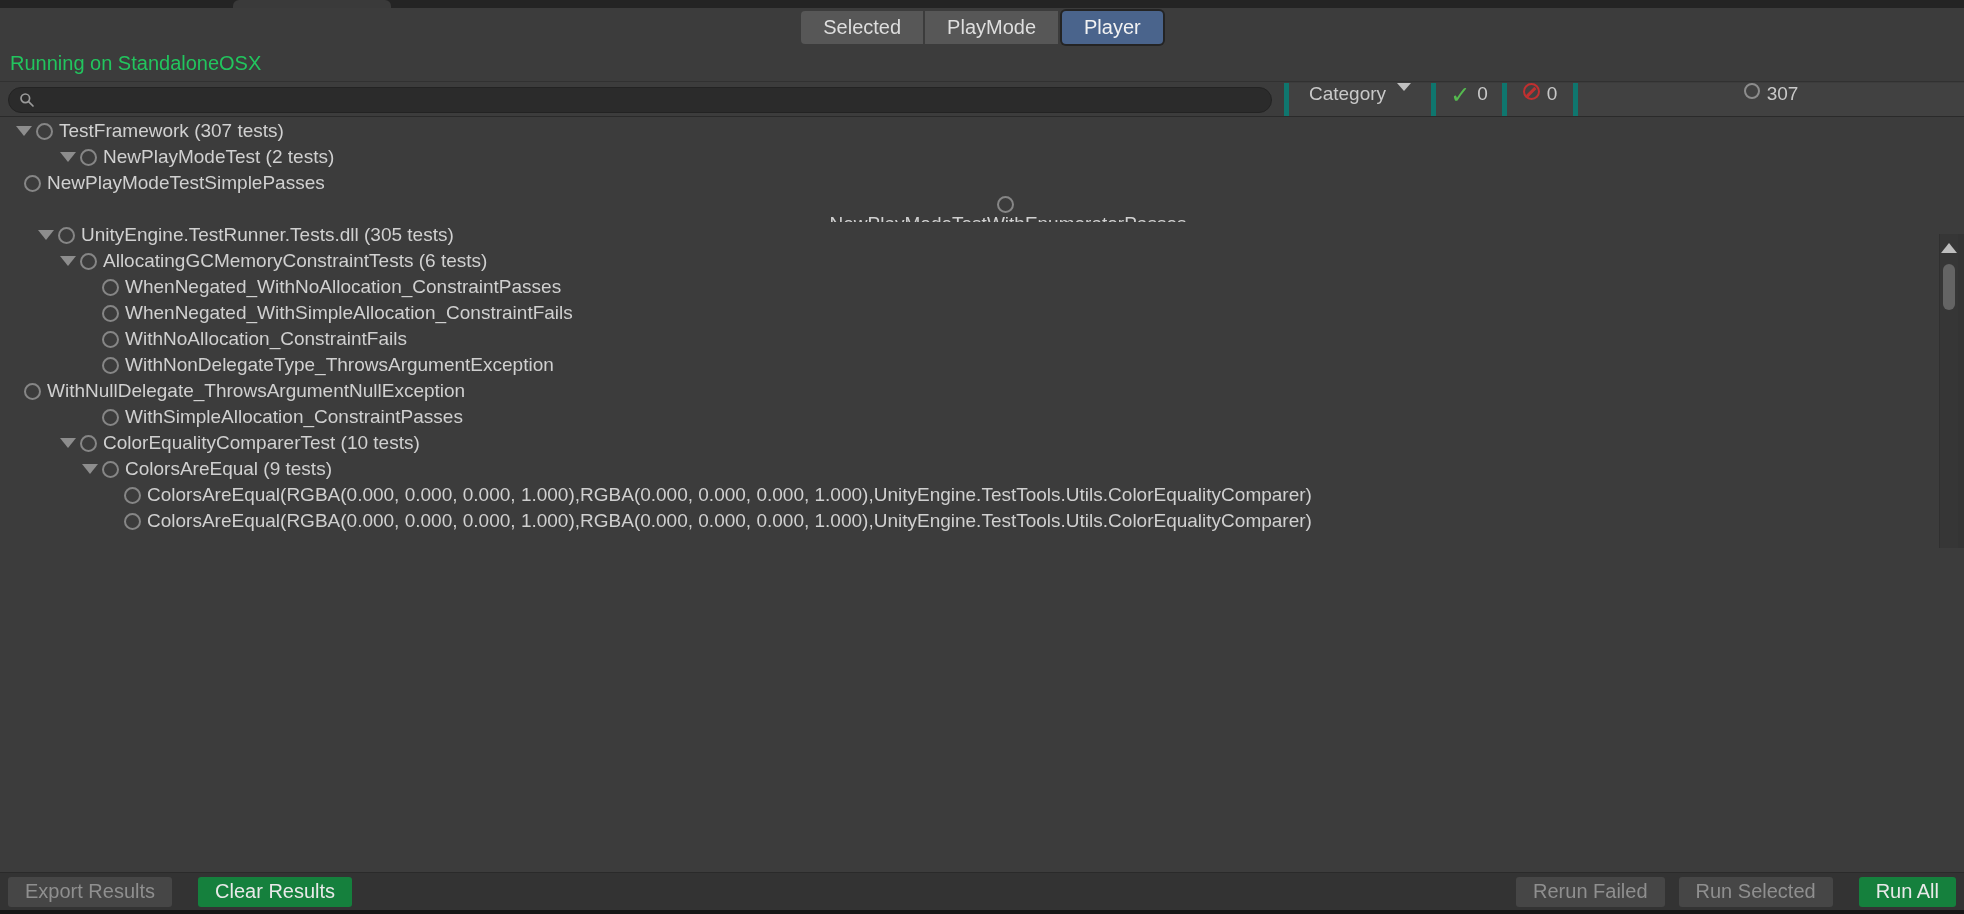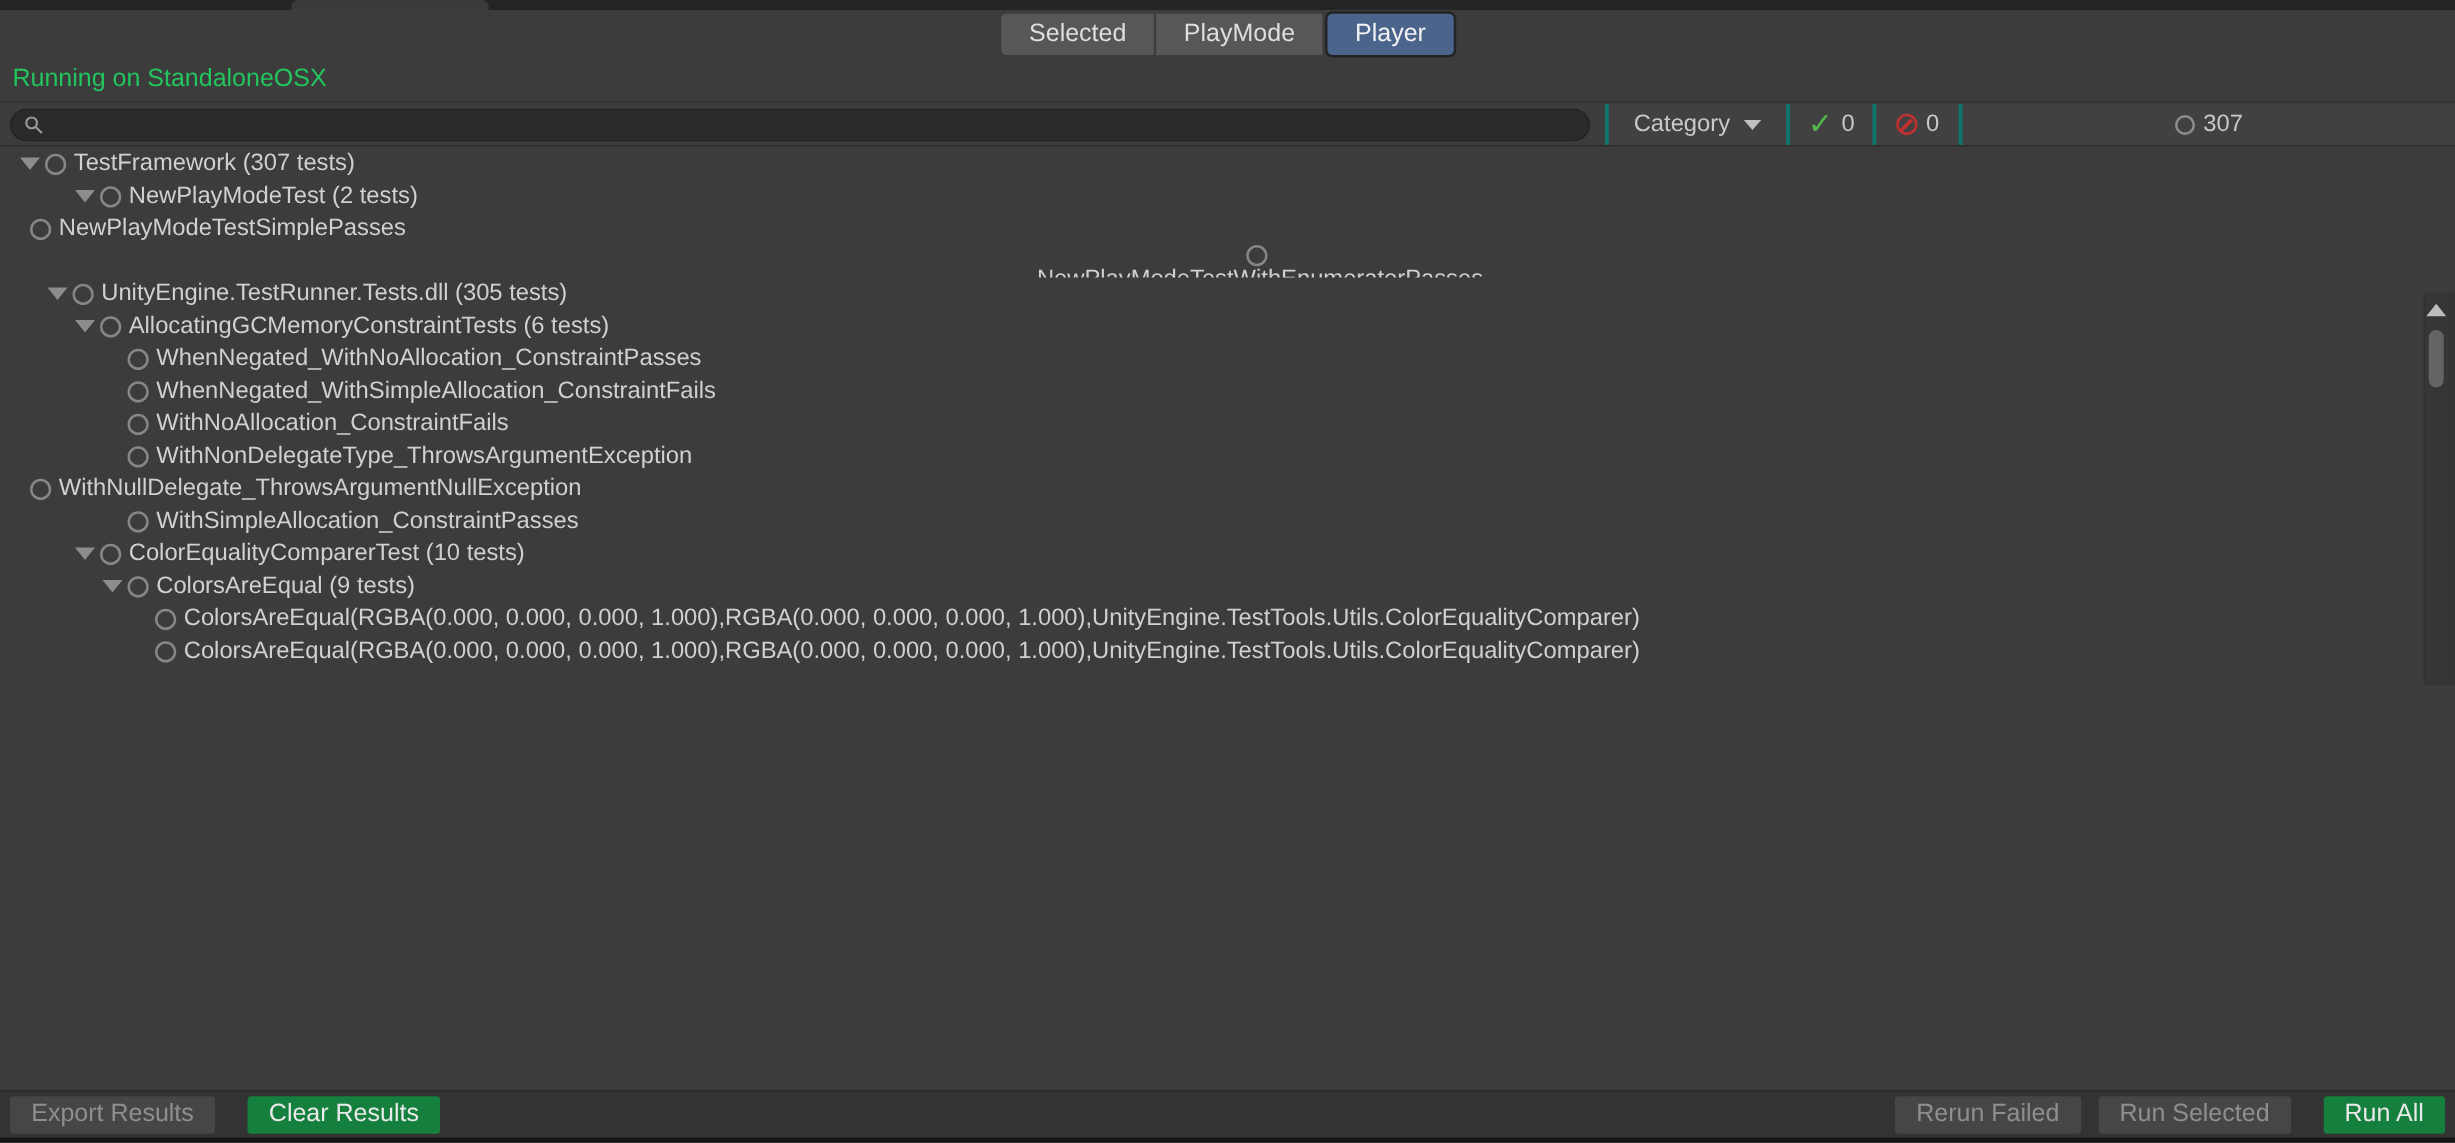--- a/index.html
+++ b/index.html
@@ -37,22 +37,22 @@
     background:#2b2b2b;border:1px solid #232323;border-radius:13px;
     display:flex;align-items:center;padding:0 8px;flex:none;
   }
   .search-box svg{flex:none;margin-left:2px;}
   .search-input{
     flex:1;background:transparent;border:none;outline:none;color:#d8d8d8;
     font-size:17px;margin-left:6px;font-family:inherit;height:22px;
   }
   .filter-right{display:flex;align-items:stretch;height:33px;flex:1;margin-left:12px;}
   .filter-seg{
-    display:flex;align-items:center;justify-content:center;gap:7px;
-    background:#414141;border-left:3px solid #0f766e;color:#c9c9c9;font-size:19px;cursor:default;
+    display:flex;justify-content:center;gap:7px;
+    background:#414141;border-left:5px solid #0f766e;color:#c9c9c9;font-size:19px;cursor:default;
   }
   .seg-category{width:142px;}
   .seg-small{width:66px;}
   .seg-notrun{flex:1;}
   .caret-down{width:0;height:0;border-left:7px solid transparent;border-right:7px solid transparent;border-top:8px solid #c0c0c0;margin-left:4px;}
   .check-glyph{font-size:24px;font-weight:bold;line-height:1;}
   .noentry{position:relative;width:17px;height:17px;border:2.5px solid #c03030;border-radius:50%;box-sizing:border-box;flex:none;}
   .noentry::after{content:"";position:absolute;left:50%;top:50%;width:2.5px;height:12px;background:#c03030;transform:translate(-50%,-50%) rotate(45deg);}
   .ring-ico{width:16px;height:16px;border:2px solid #9a9a9a;border-radius:50%;box-sizing:border-box;flex:none;opacity:.85;}
   

